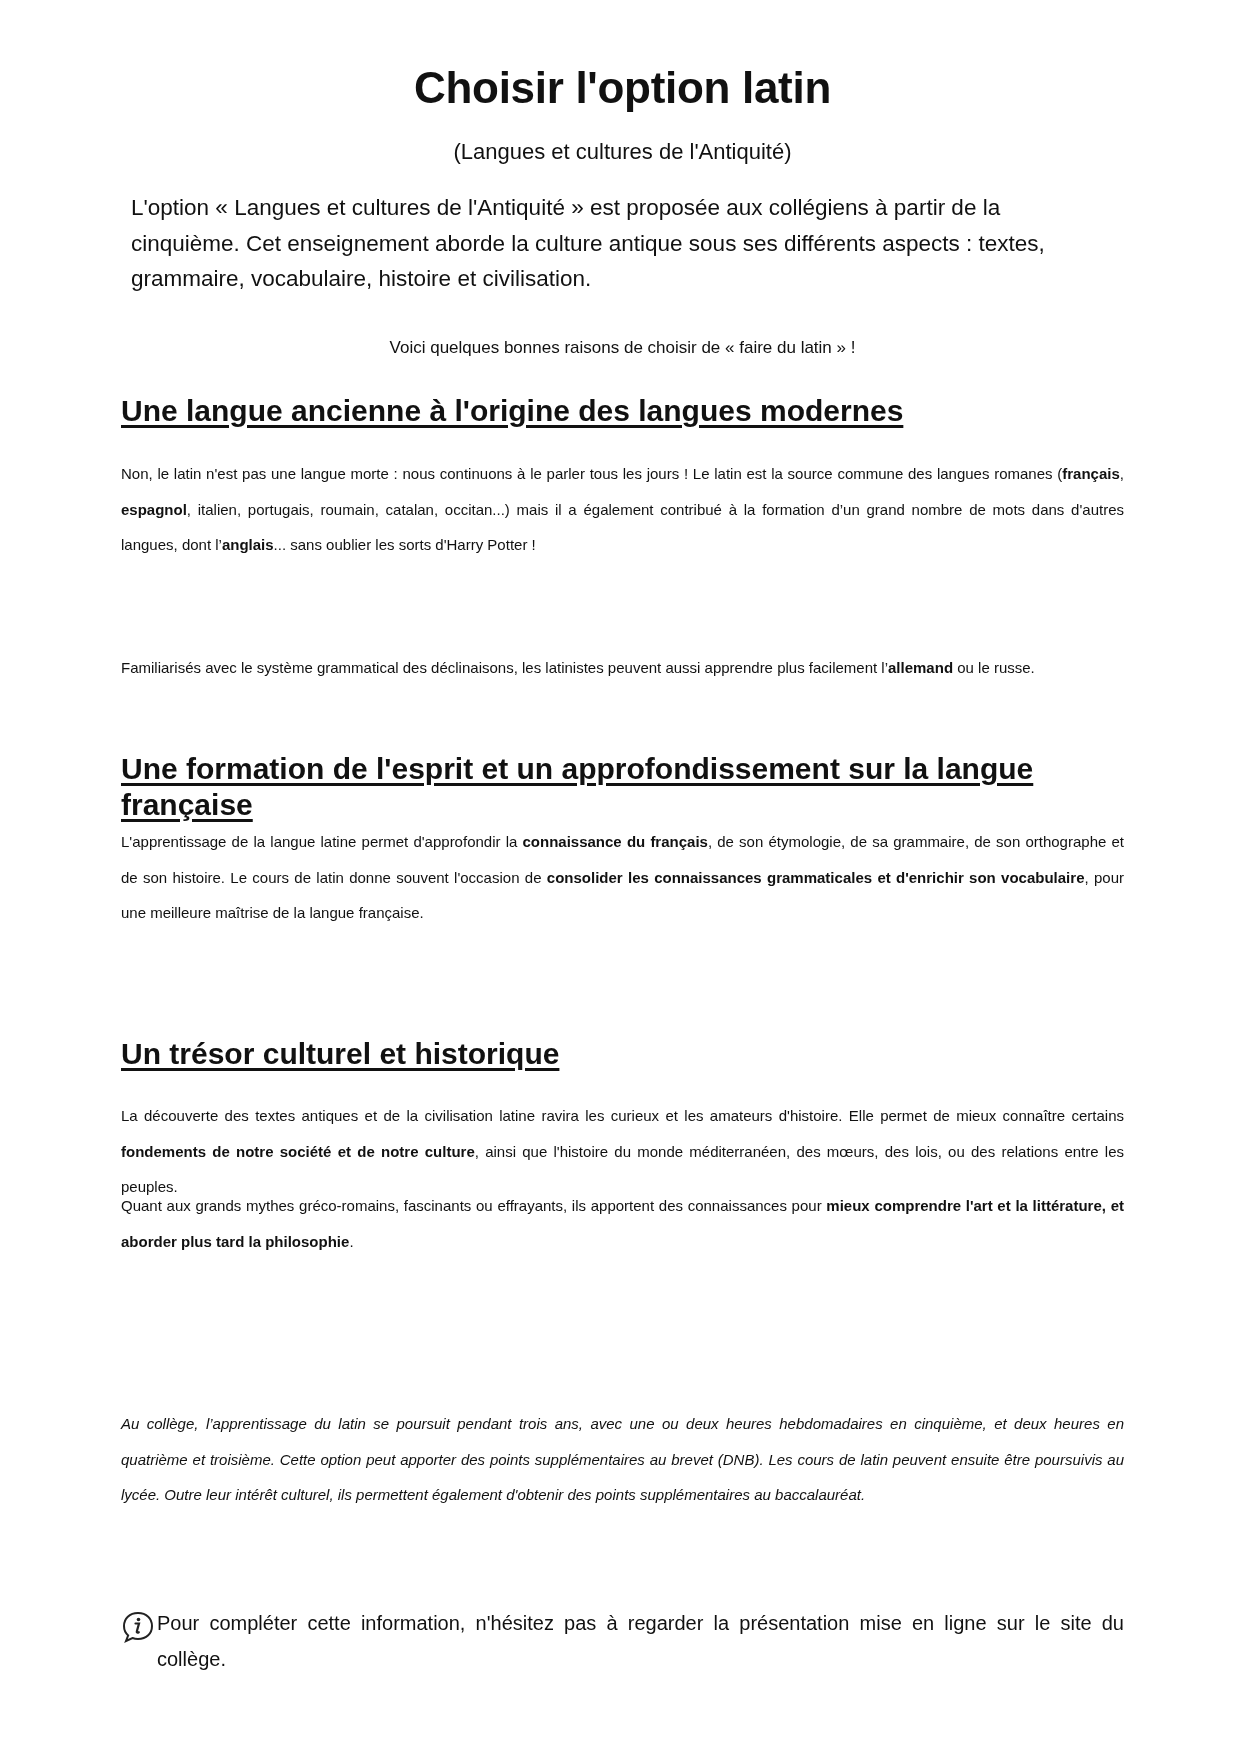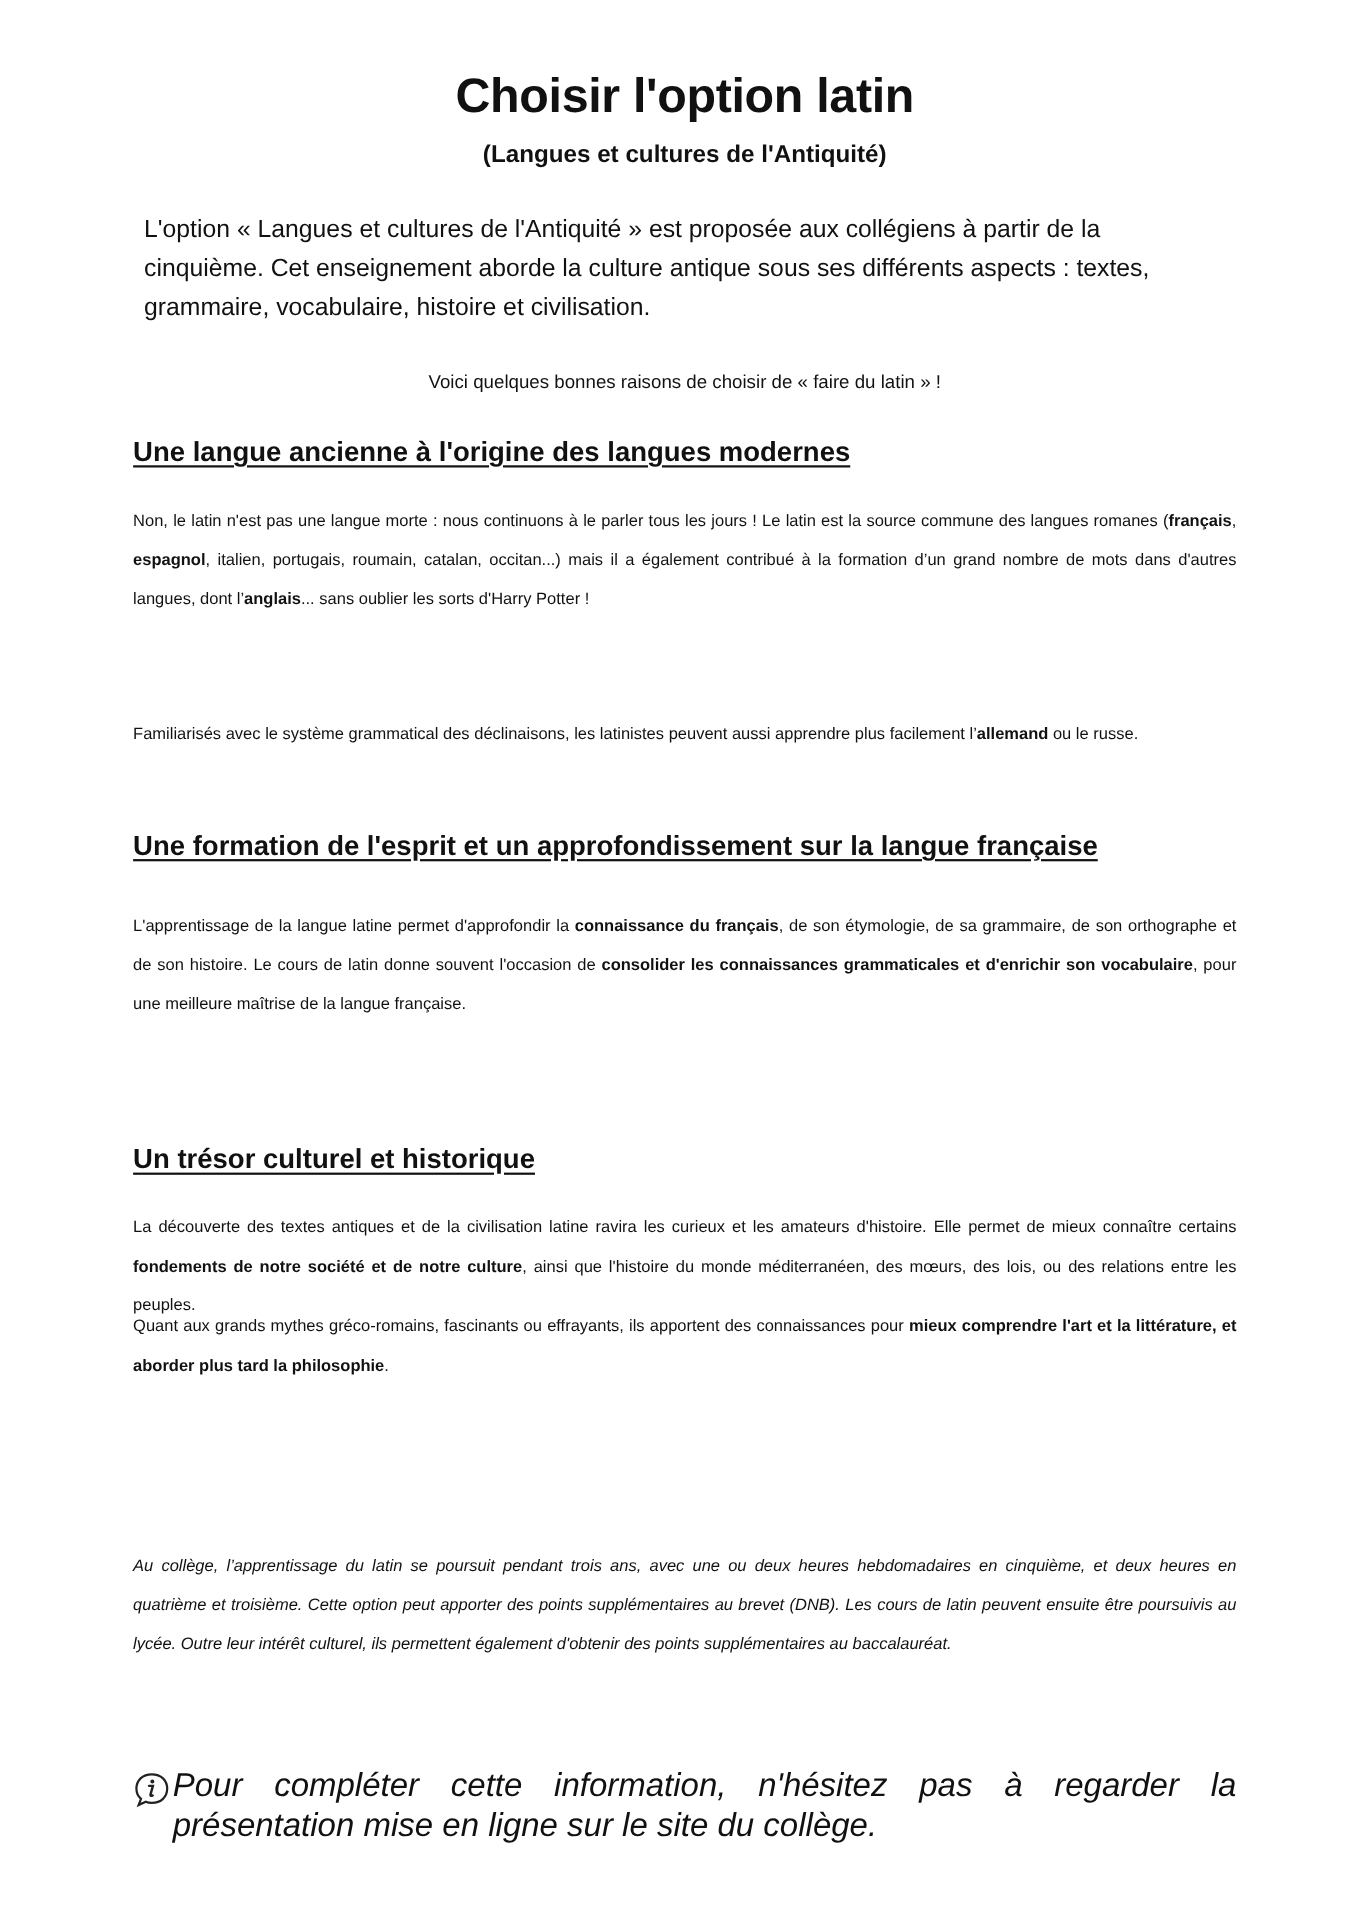--- a/index.html
+++ b/index.html
@@ -8,45 +8,45 @@
     font-family: "Liberation Sans", "DejaVu Sans", sans-serif;
     color: #111111;
   }
   .page { position: absolute; left: 121px; top: 0; width: 1003px; }
   .title {
     position: absolute; left: 0; top: 66px; width: 100%;
     text-align: center; font-weight: bold; font-size: 44px; line-height: 44px;
     letter-spacing: -0.3px;
   }
   .subtitle {
-    position: absolute; left: 0; top: 124px; width: 100%;
-    text-align: center; font-weight: bold; font-size: 22px; line-height: 32px;
+    position: absolute; left: 0; top: 136px; width: 100%;
+    text-align: center; font-weight: normal; font-size: 22px; line-height: 32px;
   }
   .intro {
     position: absolute; left: 10px; top: 190px; width: 983px;
     font-size: 22.5px; line-height: 35.5px;
   }
   .intro p { margin: 0; }
   .reasons {
     position: absolute; left: 0; top: 330px; width: 100%;
     text-align: center; font-size: 17px; line-height: 36px;
   }
   .heading {
-    position: absolute; left: 0; font-weight: bold; font-size: 25px;
+    position: absolute; left: 0; font-weight: bold; font-size: 30px;
     line-height: 36px; text-decoration: underline; text-underline-offset: 4px;
   }
   .para {
     position: absolute; left: 0; width: 1003px; font-size: 15px;
     line-height: 35.5px; text-align: justify; margin: 0;
   }
   .para b { font-weight: bold; }
   .italic { font-style: italic; margin-top: 16px; }
   .note {
     position: absolute; left: 0; top: 1606px; width: 1003px;
-    font-style: italic; font-size: 30px; line-height: 35.5px;
+    font-size: 20px; line-height: 35.5px;
   }
   .note .icon {
     position: absolute; left: 0; top: 4px; width: 34px; height: 32px;
   }
   .note .text { padding-left: 36px; text-align: justify; }
 </style>
 </head>
 <body>
 
 <div class="page">

